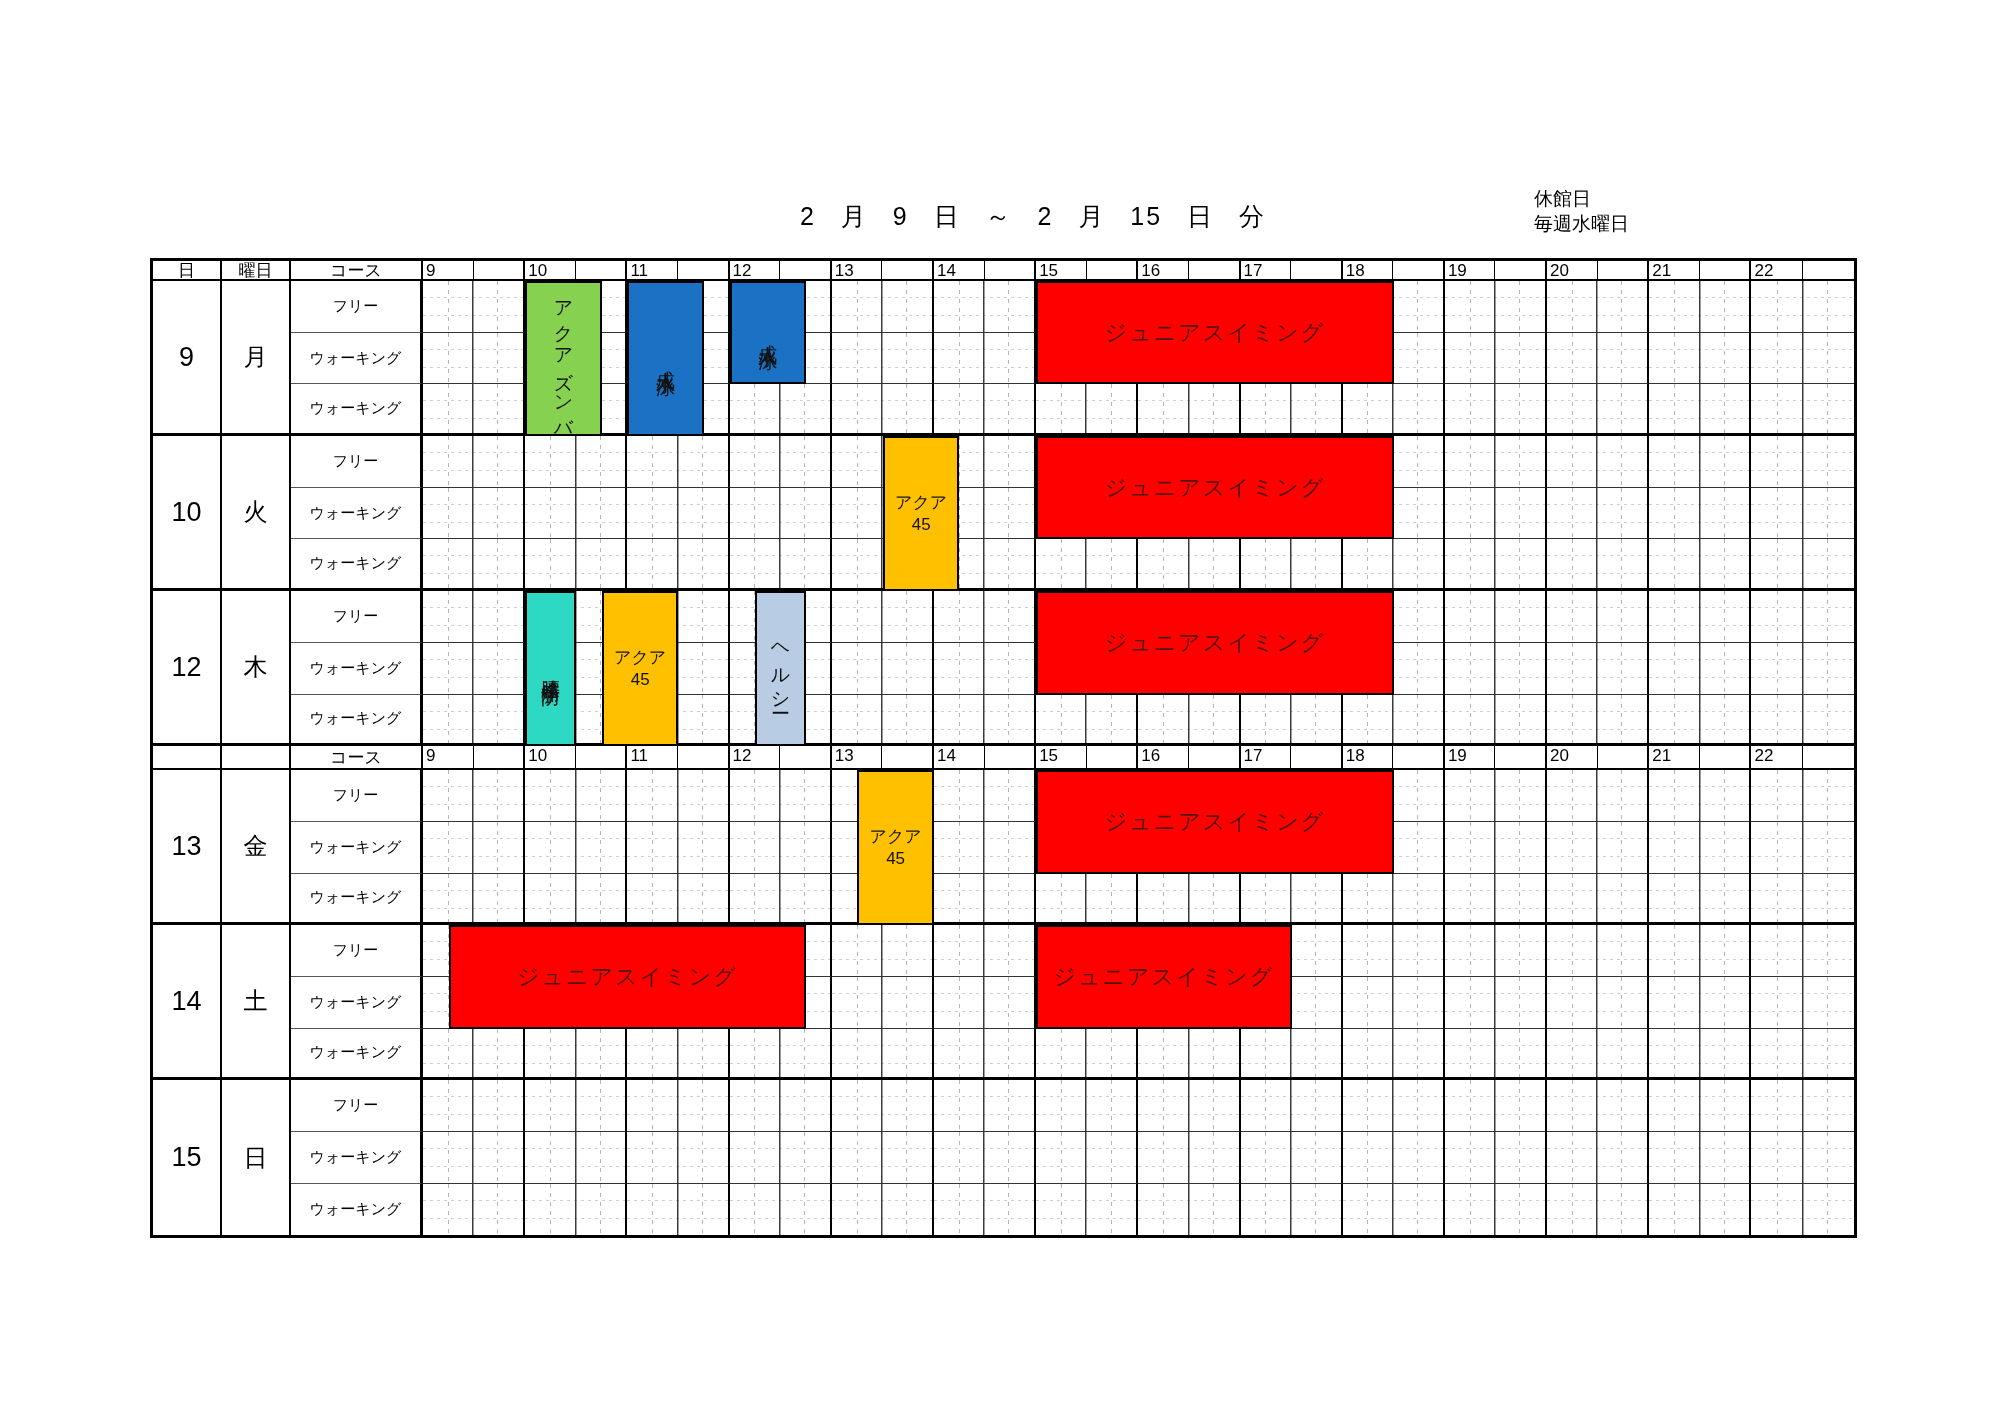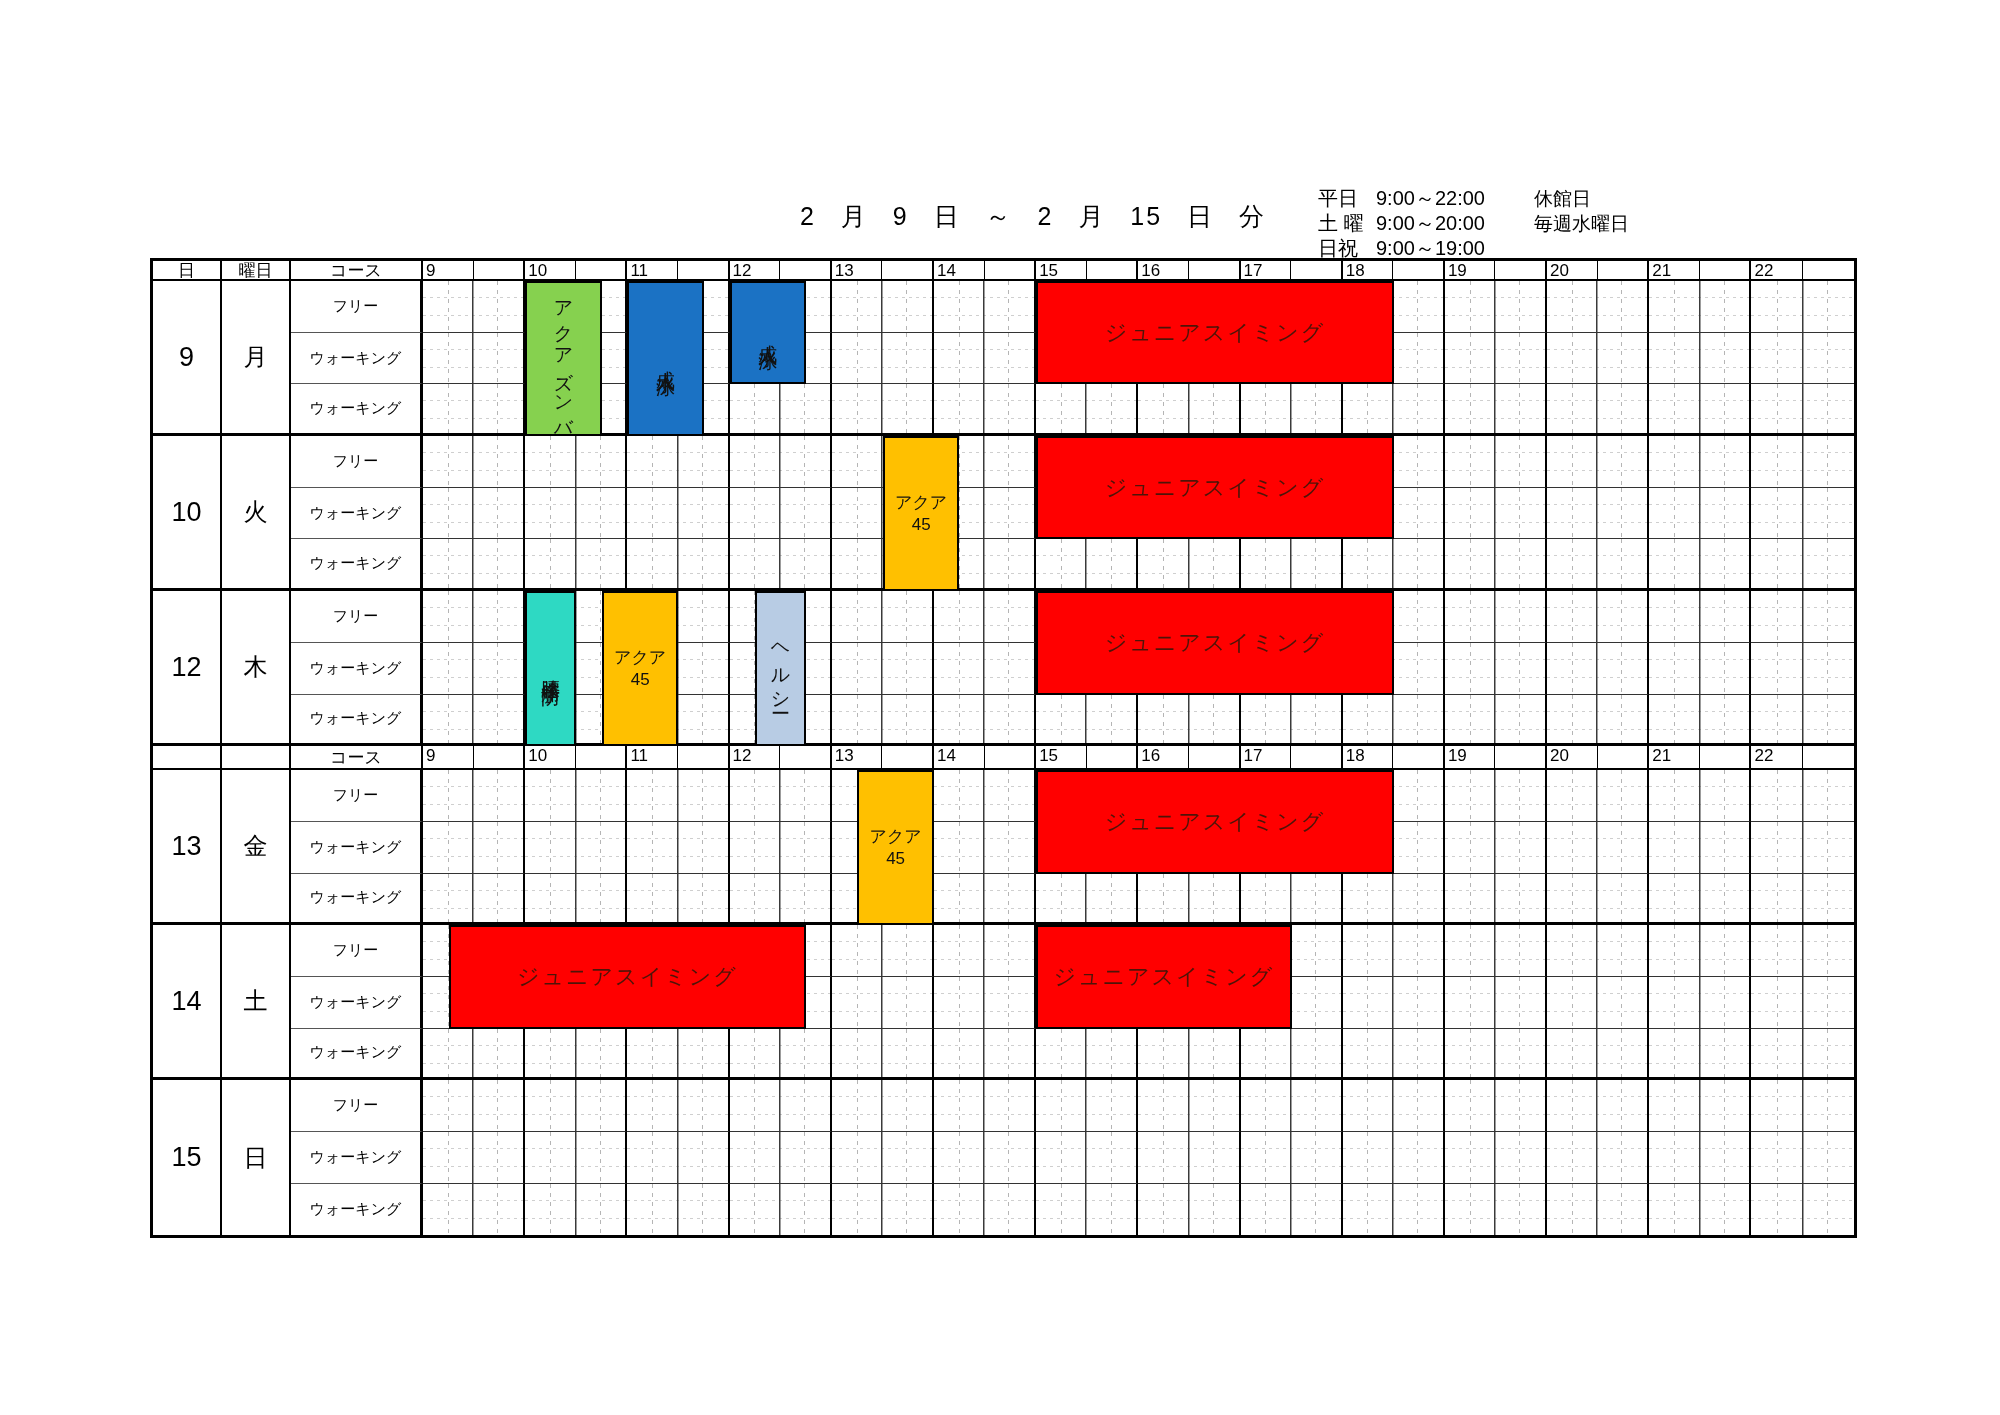--- a/index.html
+++ b/index.html
@@ -60,34 +60,20 @@
   .block.yellow{white-space:pre-line;font-size:17px;}
   .block.v{writing-mode:vertical-rl;text-orientation:upright;letter-spacing:2px;font-size:19px;}
 </style>
 </head>
 <body>
 
 <div id="page">
 
   <div class="daterange">2 月 9 日 ～ 2 月 15 日 分</div>
 
-  <div class="hoursbox">
-    <div class="hoursline">
-      <span class="hl">平日</span>
-      <span>9:00～22:00</span>
-    </div>
-    <div class="hoursline">
-      <span class="hl">土 曜</span>
-      <span>9:00～20:00</span>
-    </div>
-    <div class="hoursline">
-      <span class="hl">日祝</span>
-      <span>9:00～19:00</span>
-    </div>
-  </div>
 
   <div class="closedbox">
     <div>休館日</div>
     <div>毎週水曜日</div>
   </div>
 
   <div id="grid">
 
     <div class="thl" style="grid-row:1;grid-column:1">日</div>
     <div class="thl" style="grid-row:1;grid-column:2">曜日</div>

